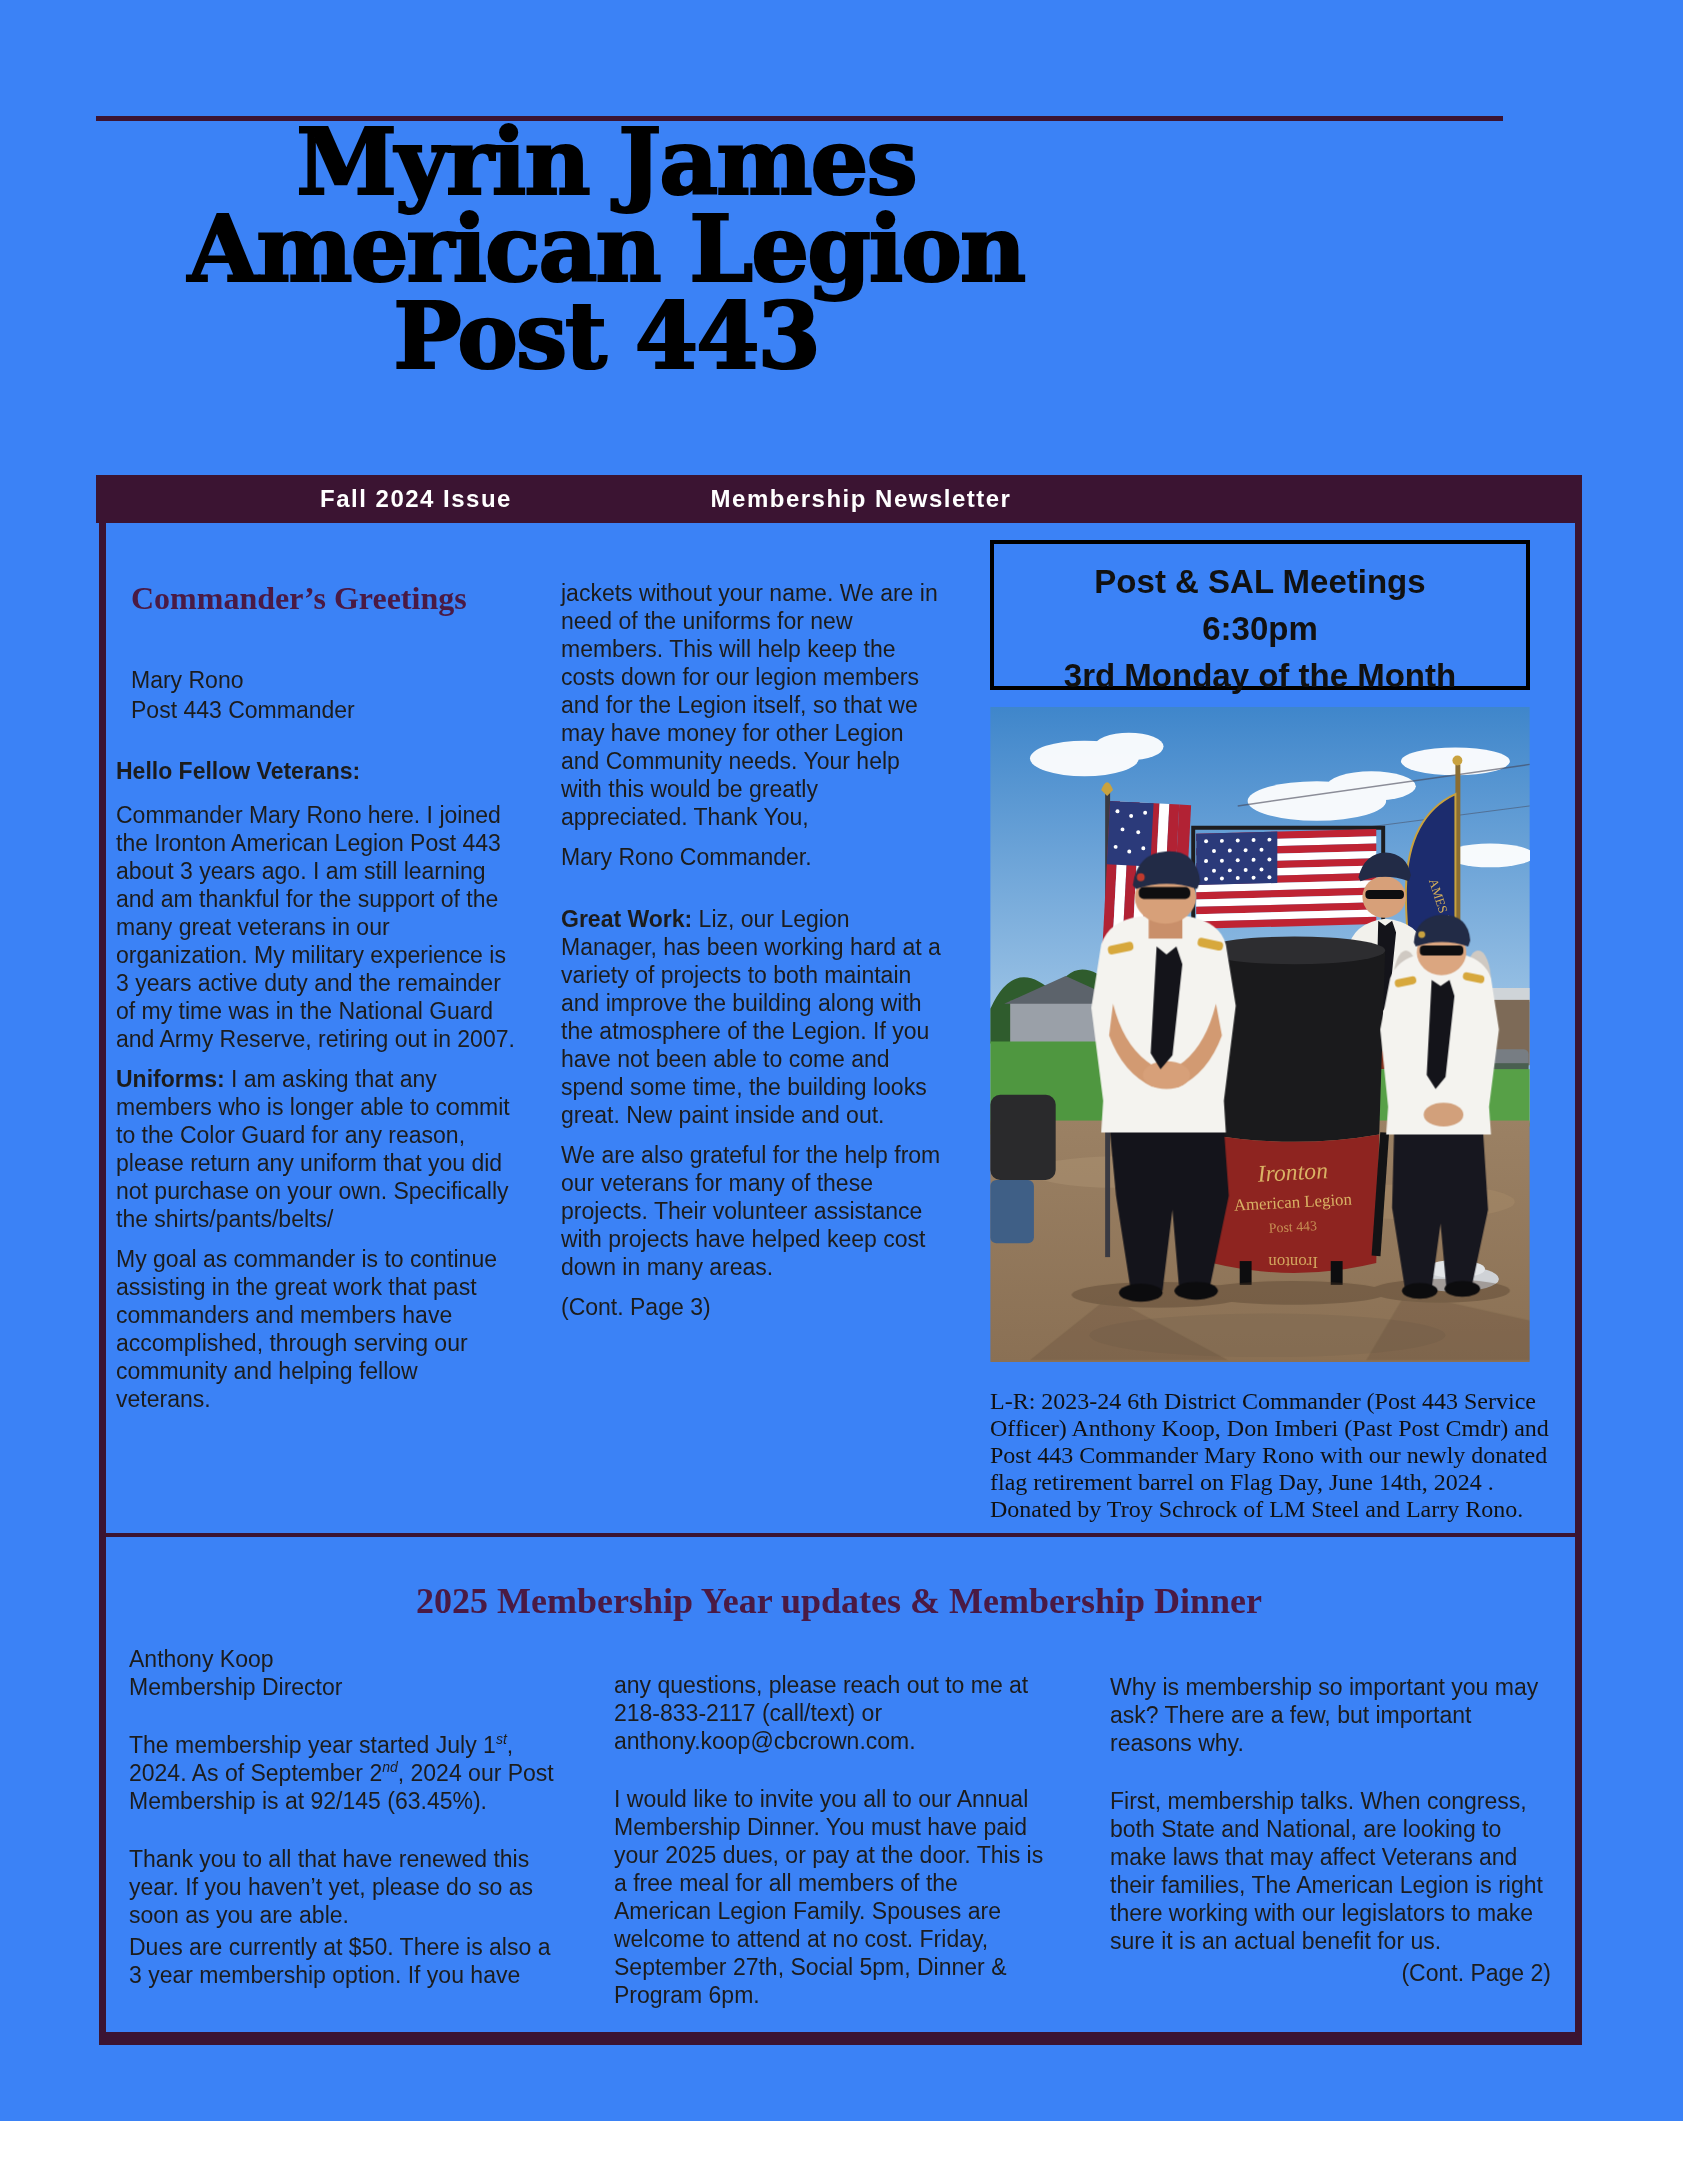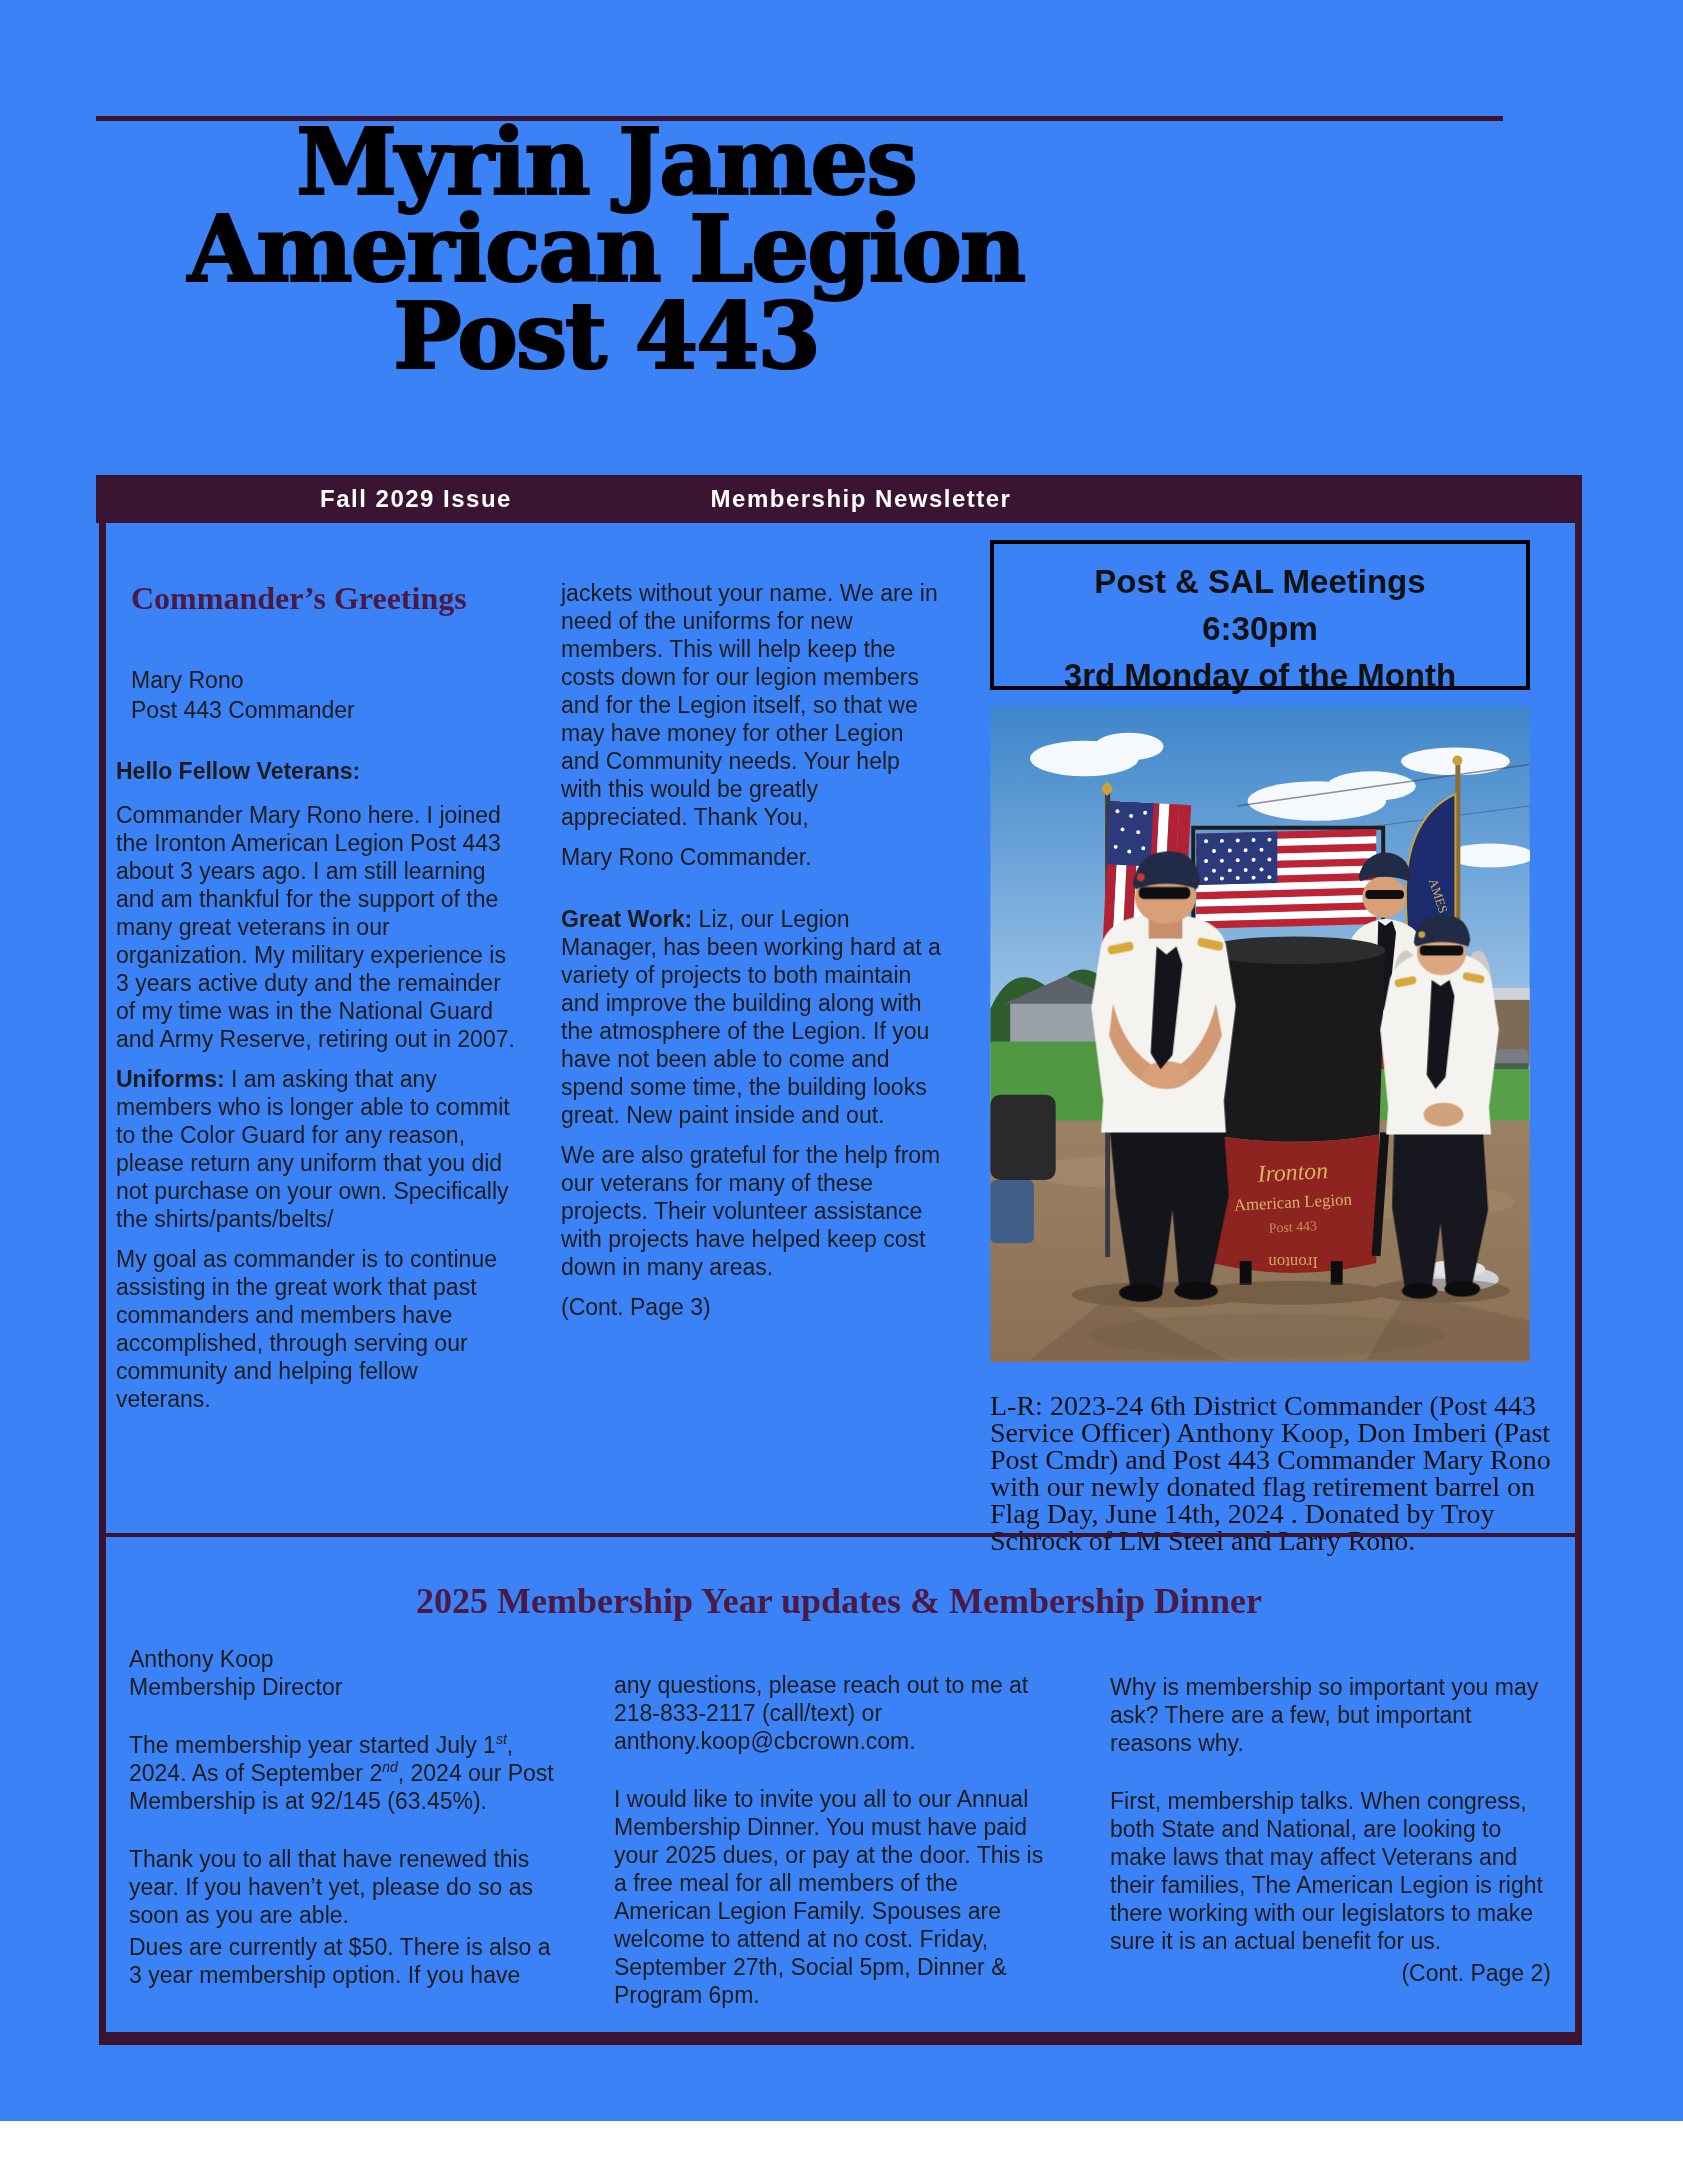--- a/index.html
+++ b/index.html
@@ -29,42 +29,42 @@
   .byline{margin-top:48px;padding-left:15px;}
   .byline .para{margin:0;line-height:30px;}
   .salutation{margin-top:32px;margin-bottom:16px;font-weight:bold;}
   
   .meetings{position:absolute;left:990px;top:540px;width:540px;height:150px;box-sizing:border-box;
             border:4px solid #000;text-align:center;padding-top:14px;}
   .meetings .para{margin:0;font-weight:bold;font-size:33px;line-height:47px;color:#111;}
   
   .photo{position:absolute;left:990px;top:707px;width:540px;height:655px;overflow:hidden;}
   .caption{position:absolute;left:990px;top:1364px;width:564px;
-           font-family:"Liberation Serif","DejaVu Serif",serif;font-size:28px;line-height:27px;color:#111;}
+           font-family:"Liberation Serif","DejaVu Serif",serif;font-size:24px;line-height:27px;color:#111;}
   
   .h-membership{position:absolute;left:96px;top:1580px;width:1486px;text-align:center;font-size:36px;line-height:42px;}
   .mcolA{left:129px;top:1645px;width:426px;}
   .mcolB{left:614px;top:1671px;width:441px;}
   .mcolC{left:1110px;top:1673px;width:441px;}
 </style>
 </head>
 <body>
 
 <div class="page">
 
   <div class="rule" style="left:96px;top:116px;width:1407px;height:5px;"></div>
 
   <div class="masthead">
       <p class="para">Myrin James</p>
       <p class="para">American Legion</p>
       <p class="para">Post 443</p>
     </div>
 
   <div class="banner">
-    <span class="b-left">Fall 2029 Issue</span>
+    <span class="b-left">Fall 2024 Issue</span>
     <span class="b-right">Membership Newsletter</span>
   </div>
 
   <div class="v-border" style="left:99px;"></div>
   <div class="v-border" style="left:1575px;"></div>
   <div class="rule" style="left:99px;top:2032px;width:1483px;height:13px;"></div>
 
   <section class="col" style="left:116px;top:579px;width:401px;">
     <h2 class="serif-h h-commander">Commander’s Greetings</h2>
     <div class="byline">

